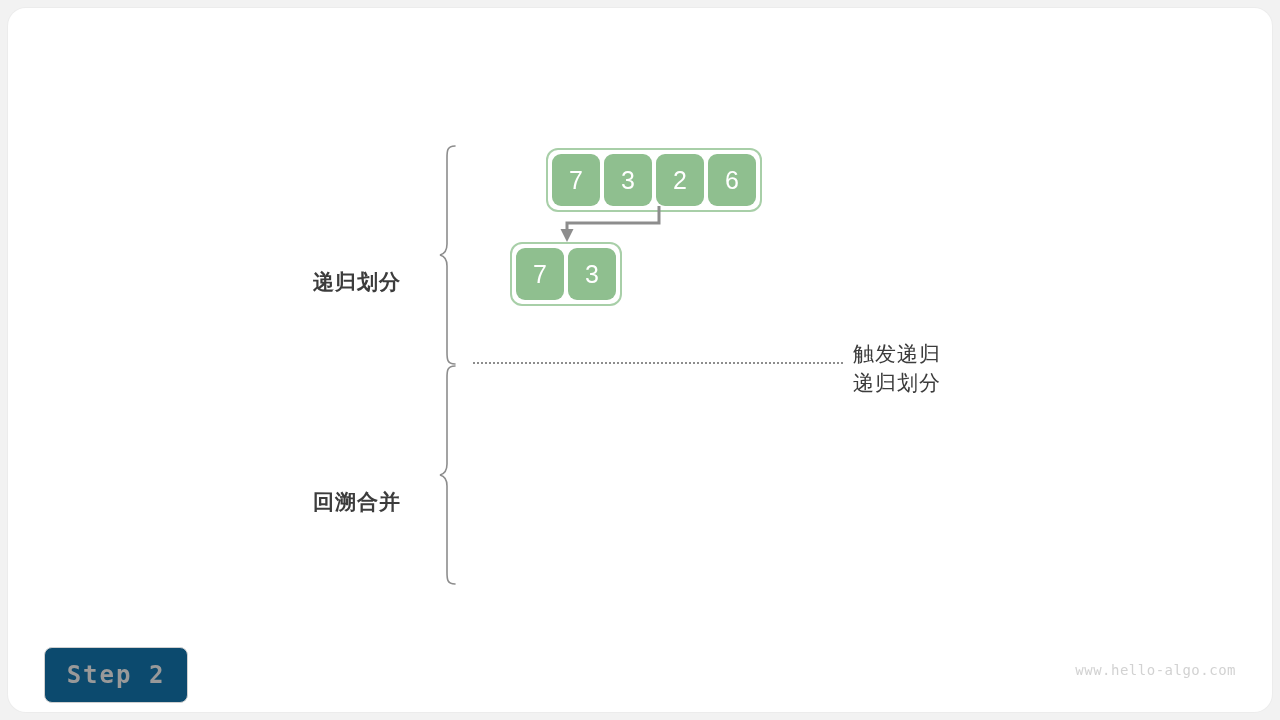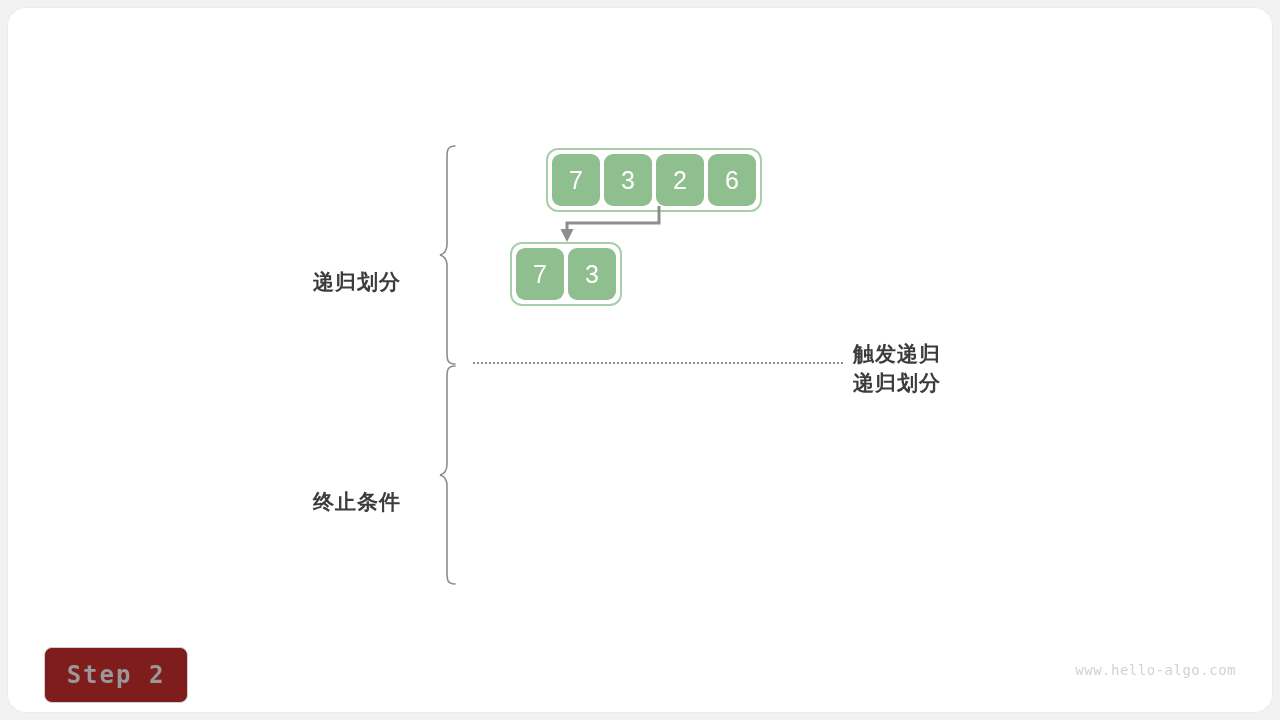--- a/index.html
+++ b/index.html
@@ -90,38 +90,38 @@
     height: 0;
     border-top: 2px dotted #8d8d8d;
   }
 
   
   #annotation-terminate {
     position: absolute;
     left: 845px;
     top: 331px;
     font-size: 21px;
-    font-weight: bold;
+    font-weight: normal;
     color: #3c3c3c;
     line-height: 29px;
     letter-spacing: 1px;
     white-space: nowrap;
   }
 
   
   #step-badge {
     position: absolute;
     left: 36px;
     top: 639px;
     width: 144px;
     height: 56px;
     box-sizing: border-box;
     border: 1px solid #d0d0d0;
     border-radius: 8px;
-    background: #7f1d1d;
+    background: #0c4a6e;
     display: flex;
     align-items: center;
     justify-content: center;
     font-family: "DejaVu Sans Mono", "Liberation Mono", monospace;
     font-size: 24px;
     font-weight: bold;
     color: #999999;
     letter-spacing: 2px;
   }
 
@@ -137,21 +137,21 @@
   }
 </style>
 </head>
 <body>
 
 <div id="page">
   <div id="card">
 
     <div class="section-label" id="label-divide">递归划分</div>
 
-    <div class="section-label" id="label-merge">终止条件</div>
+    <div class="section-label" id="label-merge">回溯合并</div>
 
     <div class="brace" id="brace-divide">
       <svg width="22" height="222" viewBox="0 0 22 222" fill="none">
         <path d="M17 2 C9 2 9 7 9 14 L9 100 C9 107 6 110 2 111 C6 112 9 115 9 122 L9 208 C9 215 9 220 17 220" stroke="#8d8d8d" stroke-width="1.6" fill="none" stroke-linecap="round"></path>
       </svg>
     </div>
 
     <div class="brace" id="brace-merge">
       <svg width="22" height="222" viewBox="0 0 22 222" fill="none">
         <path d="M17 2 C9 2 9 7 9 14 L9 100 C9 107 6 110 2 111 C6 112 9 115 9 122 L9 208 C9 215 9 220 17 220" stroke="#8d8d8d" stroke-width="1.6" fill="none" stroke-linecap="round"></path>

